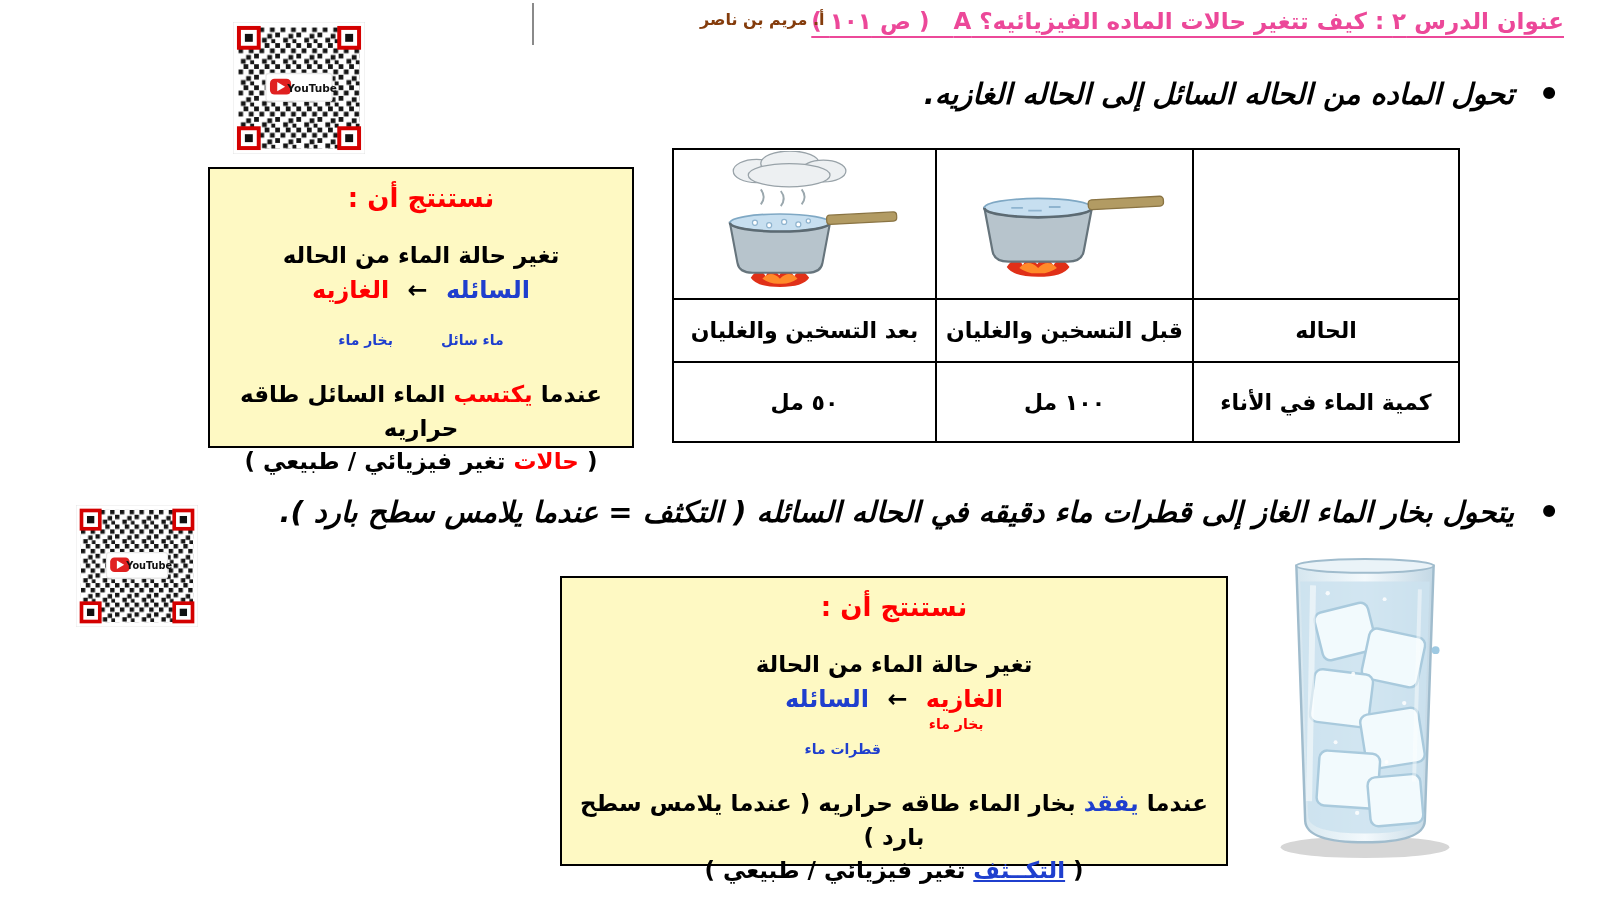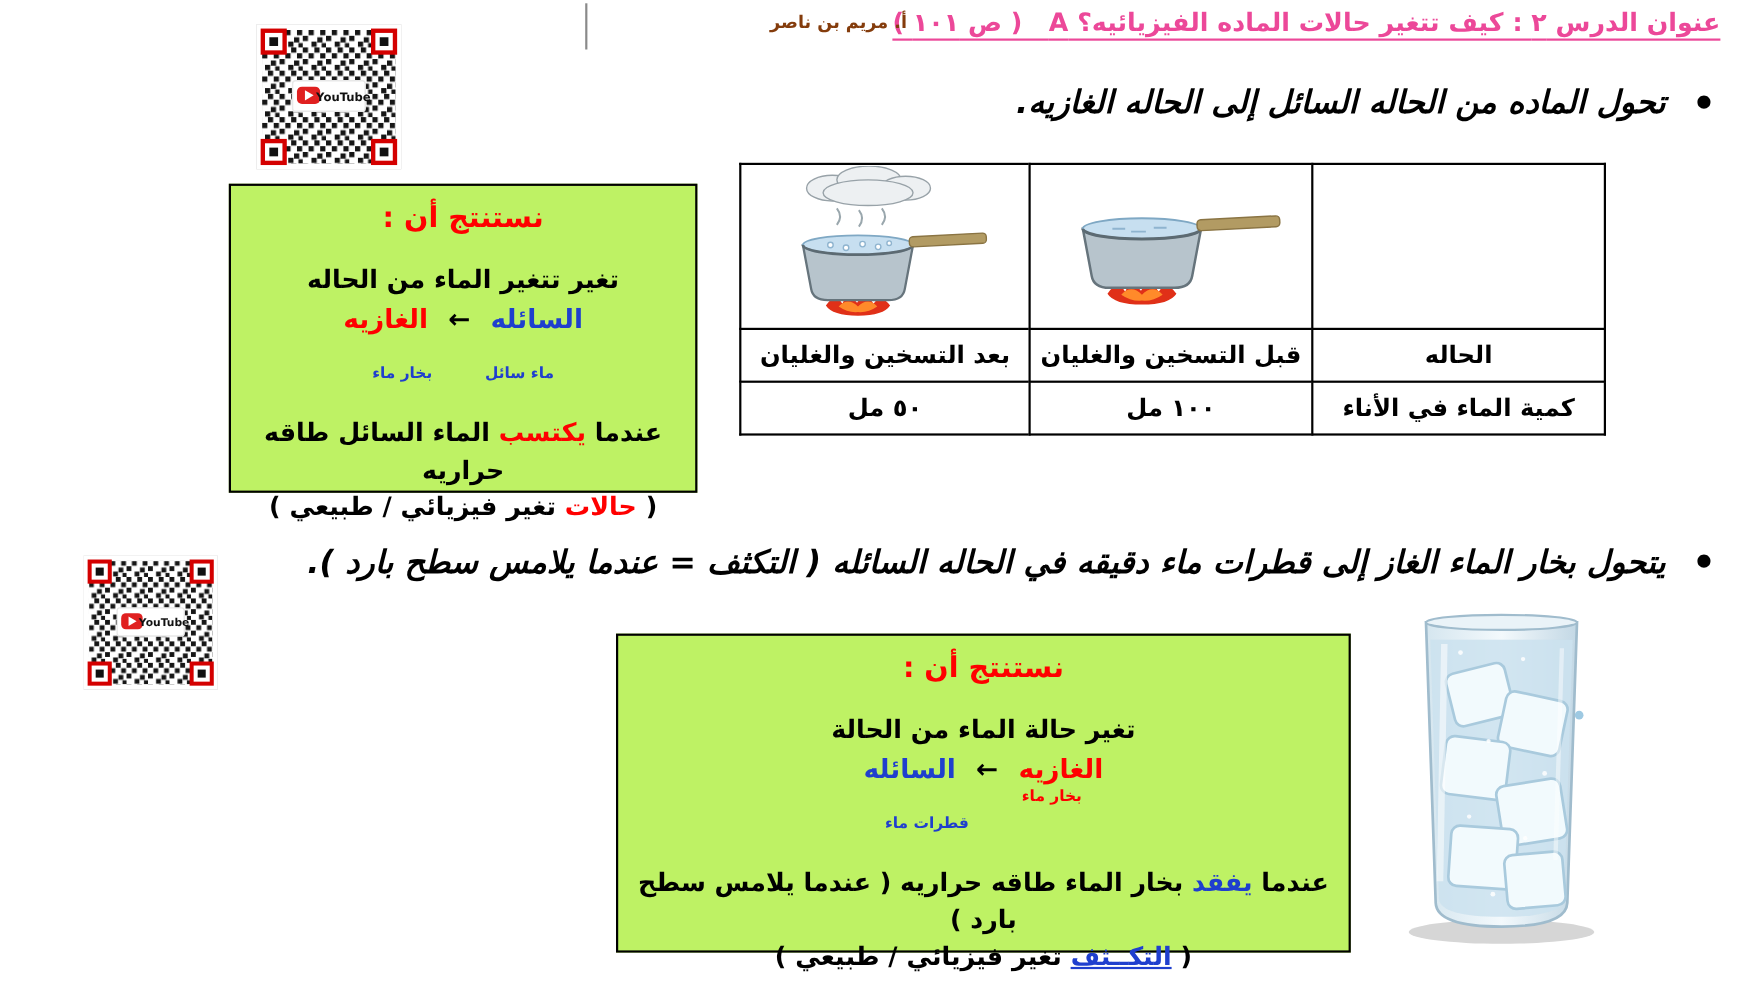--- a/index.html
+++ b/index.html
@@ -17,21 +17,21 @@
   .bullet { position:absolute; right:40px; font-size:29px; font-weight:bold; color:#000; direction:rtl; white-space:nowrap;font-style:italic; }
   .bullet::before { content:"•"; font-size:34px; margin-left:14px; vertical-align:-2px; }
   .bullet1 { top:74px; }
   .bullet2 { top:492px; }
 
   
   .qr-a { position:absolute; left:233px; top:22px; width:132px; height:132px; }
   .qr-b { position:absolute; left:76px; top:505px; width:122px; height:122px; }
 
   
-  .conclude-box { position:absolute; border:2px solid #000; background:#bef264; text-align:center;
+  .conclude-box { position:absolute; border:2px solid #000; background:#fef9c3; text-align:center;
     direction:rtl; font-weight:bold; color:#000; }
   .box1 { left:208px; top:167px; width:426px; height:281px; padding-top:14px; }
   .box2 { left:560px; top:576px; width:668px; height:290px; padding-top:14px; }
   .c-title { color:#FF0000; font-size:26px; margin-bottom:26px; }
   .c-line { font-size:23px; line-height:1.45; }
   .c-states { font-size:24px; margin-top:4px; }
   .c-states .arrow { margin:0 10px; color:#000; }
   .c-subs { display:flex; justify-content:center; gap:48px; font-size:14px; margin-top:3px; margin-bottom:30px; }
   .red { color:#FF0000; }
   .blue { color:#1F3FCE;margin-top:25px; }
@@ -39,22 +39,22 @@
 
   
   .states-table { position:absolute; left:672px; top:148px; border-collapse:collapse; table-layout:fixed;
     direction:rtl; background:#fff; }
   .states-table td { border:2px solid #000; text-align:center; vertical-align:middle;
     font-weight:bold; font-size:22px; color:#000; padding:0; }
   .col-state { width:266px; }
   .col-before { width:257px; }
   .col-after { width:263px; }
   .row-img td { height:150px; }
-  .row-label td { height:48px; }
-  .row-amount td { height:48px; }
+  .row-label td { height:63px; }
+  .row-amount td { height:80px; }
 
   
   .glass { position:absolute; left:1266px; top:556px; width:198px; height:304px; }
 
   svg { display:block; }
   .cell-center { display:flex; align-items:center; justify-content:center; height:100%; }
 </style>
 </head>
 <body>
 
@@ -104,21 +104,21 @@
     <g fill="#111111">
       <rect x="9" y="9" width="6" height="6"></rect>
       <rect x="85" y="9" width="6" height="6"></rect>
       <rect x="9" y="85" width="6" height="6"></rect>
       <rect x="85" y="85" width="6" height="6"></rect>
     </g>
   </svg>
 
   <div class="conclude-box box1">
     <div class="c-title">نستنتج أن :</div>
-    <div class="c-line">تغير تتغير الماء من الحاله</div>
+    <div class="c-line">تغير حالة الماء من الحاله</div>
     <div class="c-states">
       <span class="blue">السائله</span>
       <span class="arrow">←</span>
       <span class="red">الغازيه</span>
     </div>
     <div class="c-subs">
       <span class="blue">ماء سائل</span>
       <span class="blue">بخار ماء</span>
     </div>
     <div class="c-line">

